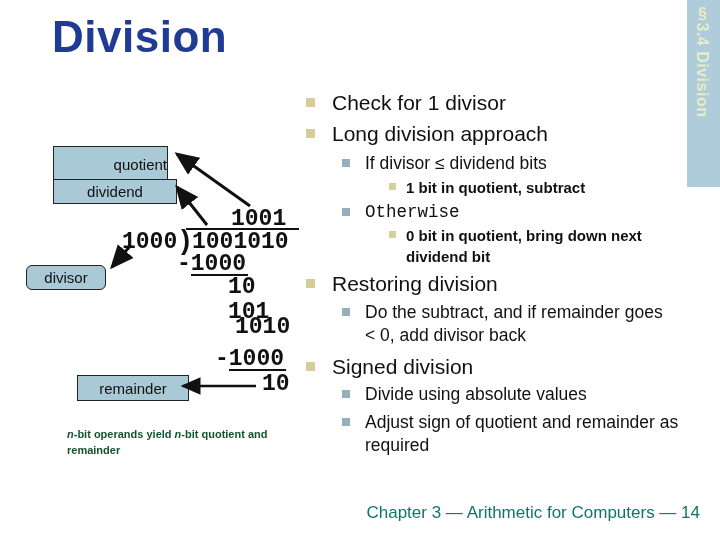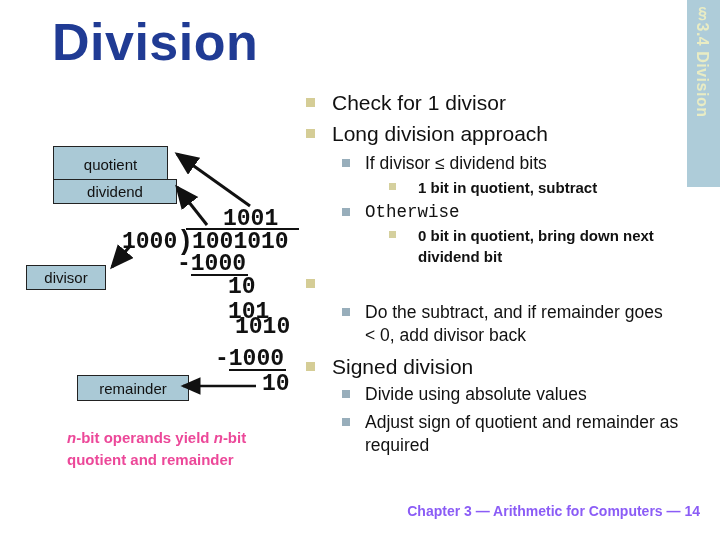--- a/index.html
+++ b/index.html
@@ -4,21 +4,21 @@
 <style>
   html,body { margin:0; padding:0; background:#888; }
   .slide {
     position:relative; width:720px; height:540px; background:#ffffff;
     font-family:"Liberation Sans", sans-serif; overflow:hidden; margin:0 auto;
     color:#111;
   }
   
   .title {
     position:absolute; left:52px; top:12px;
-    font-size:52px; font-weight:bold; color:var(--title, #203b94);
+    font-size:44px; font-weight:bold; color:var(--title, #203b94);
     letter-spacing:0.5px;
   }
   
   .section-tab {
     position:absolute; left:687px; top:0; width:33px; height:187px;
     background:var(--tab-bg, #aeccd9);
   }
   .section-tab .tab-text {
     position:absolute; top:5px; left:6px;
     writing-mode:vertical-rl;
@@ -29,46 +29,46 @@
   .li { position:absolute; }
   .li .btext { display:block; }
   .sq { position:absolute; left:0; display:block; }
   .l1 { left:306px; font-size:21px; line-height:26px; }
   .l1 .btext { margin-left:26px; }
   .l1 .sq { width:9px; height:9px; top:8px; background:var(--bullet-l1, #d5cd96); }
   .l2 { left:342px; font-size:17.5px; line-height:23px; }
   .l2 .btext { margin-left:23px; }
   .l2 .sq { width:8px; height:8px; top:7px; background:var(--bullet-l2, #98aebb); }
   .l3 { left:389px; font-size:15px; line-height:21px; font-weight:bold; }
-  .l3 .btext { margin-left:29px; }
+  .l3 .btext { margin-left:17px; }
   .l3 .sq { width:7px; height:7px; top:6px; background:var(--bullet-l3, #d5d09e); }
   
   .dbox {
     position:absolute; background:var(--box-fill, #aac9d6); border:1px solid #222;
     display:flex; align-items:center; justify-content:center;
     font-size:15px; color:#111; box-sizing:border-box;
   }
   
   .mono {
     position:absolute; font-family:"Liberation Mono", monospace;
     font-size:23px; font-weight:bold; line-height:23px; color:#111;
     white-space:pre;
   }
   .paren { font-size:27px; line-height:27px; }
   .rule { position:absolute; height:2px; background:#111; }
   
   .note {
     position:absolute; left:67px; top:427px; width:240px;
-    font-size:15px; font-weight:bold; line-height:1.45; color:#ec4899;
+    font-size:11px; font-weight:bold; line-height:1.45; color:#14532d;
   }
   .note .nvar { font-style:italic; }
   
   .footer {
     position:absolute; right:20px; top:503px;
-    font-size:14px; font-weight:bold; color:#8b5cf6;
+    font-size:17px; font-weight:normal; color:#0f766e;
   }
   .arrows { position:absolute; left:0; top:0; width:720px; height:540px; pointer-events:none; }
 </style>
 </head>
 <body>
 
 <div class="slide">
 
   <div class="title">Division</div>
 
@@ -95,52 +95,53 @@
   <div class="li l2" style="top:201px;font-family:Liberation Mono, monospace;">
     <span class="sq"></span>
     <span class="btext">Otherwise</span>
   </div>
   <div class="li l3" style="top:225px; width:300px;">
     <span class="sq"></span>
     <span class="btext">0 bit in quotient, bring down next dividend bit</span>
   </div>
   <div class="li l1" style="top:271px;">
     <span class="sq"></span>
+    <span class="btext">Restoring division</span>
   </div>
   <div class="li l2" style="top:301px; width:335px;">
     <span class="sq"></span>
     <span class="btext">Do the subtract, and if remainder goes &lt; 0, add divisor back</span>
   </div>
   <div class="li l1" style="top:354px;">
     <span class="sq"></span>
     <span class="btext">Signed division</span>
   </div>
   <div class="li l2" style="top:383px;">
     <span class="sq"></span>
     <span class="btext">Divide using absolute values</span>
   </div>
   <div class="li l2" style="top:411px; width:352px;">
     <span class="sq"></span>
     <span class="btext">Adjust sign of quotient and remainder as required</span>
   </div>
 
-  <div class="dbox" style="left:53px; top:146px; width:115px; height:36px;">
+  <div class="dbox" style="left:53px; top:146px; width:115px; height:36px;justify-content:flex-end;">
     <span>quotient</span>
   </div>
   <div class="dbox" style="left:53px; top:179px; width:124px; height:25px;">
     <span>dividend</span>
   </div>
-  <div class="dbox" style="left:26px; top:265px; width:80px; height:25px;">
+  <div class="dbox" style="left:26px; top:265px; width:80px; height:25px;border-radius:6px;">
     <span>divisor</span>
   </div>
   <div class="dbox" style="left:77px; top:375px; width:112px; height:26px;">
     <span>remainder</span>
   </div>
 
-  <div class="mono" style="left:223px; top:208px;">1001</div>
+  <div class="mono" style="left:231px; top:208px;">1001</div>
   <div class="rule" style="left:186px; top:228px; width:113px;"></div>
   <div class="mono" style="left:122px; top:231px;">1000</div>
   <div class="mono paren" style="left:177px; top:229px;">)</div>
   <div class="mono" style="left:192px; top:231px;">1001010</div>
   <div class="mono" style="left:177px; top:253px;">-1000</div>
   <div class="rule" style="left:191px; top:274px; width:57px;"></div>
   <div class="mono" style="left:228px; top:276px;">10</div>
   <div class="mono" style="left:228px; top:301px;">101</div>
   <div class="mono" style="left:235px; top:316px;">1010</div>
   <div class="mono" style="left:215px; top:348px;">-1000</div>

